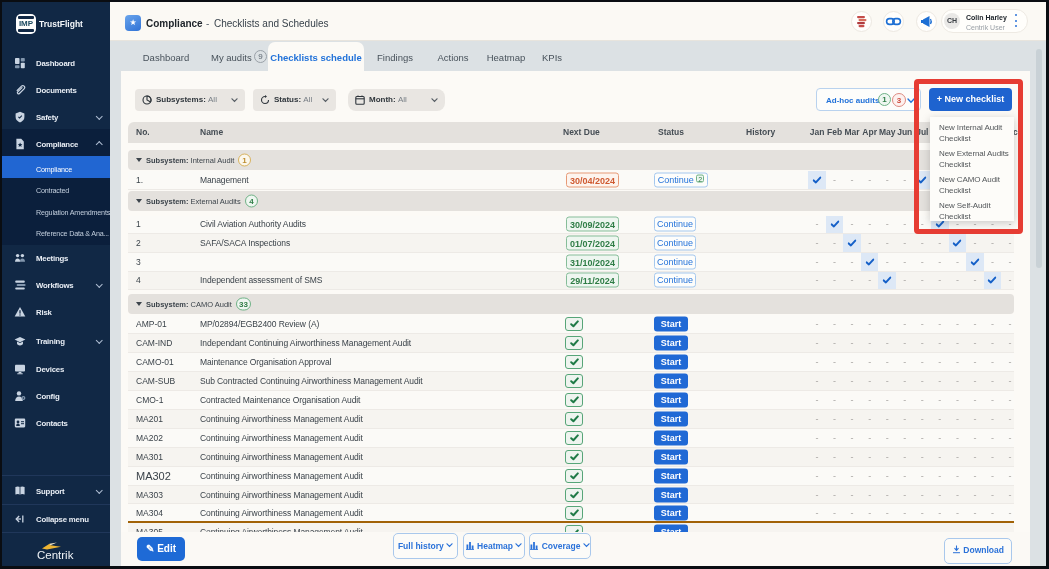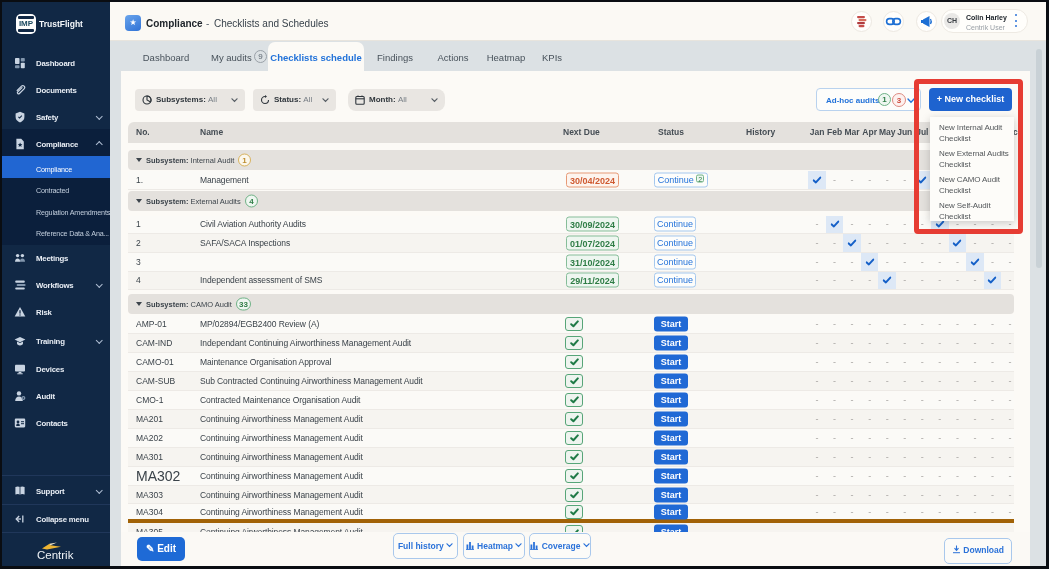--- a/index.html
+++ b/index.html
@@ -814,21 +814,21 @@
             <div style="position:absolute;left:50%;top:50%;transform:translate(-50%,-50%);font-size:9px;color:#a6a4a1;">-</div>
           </div>
           <div class="mcell" style="left:855.725px;width:17.55px;">
             <div style="position:absolute;left:50%;top:50%;transform:translate(-50%,-50%);font-size:9px;color:#a6a4a1;">-</div>
           </div>
           <div class="mcell" style="left:873.275px;width:17.55px;">
             <div style="position:absolute;left:50%;top:50%;transform:translate(-50%,-50%);font-size:9px;color:#a6a4a1;">-</div>
           </div>
         </div>
         <div class="row" style="top:464.6px;height:18.95px;background:#fbfaf7;border-bottom:1px solid #edeae6;">
-          <div style="position:absolute;left:8px;top:50%;transform:translateY(-50%);font-size:14px;color:#3b434a;">MA302</div>
+          <div style="position:absolute;left:8px;top:50%;transform:translateY(-50%);font-size:11px;color:#3b434a;">MA302</div>
           <div style="position:absolute;left:72px;top:50%;transform:translateY(-50%);font-size:8.5px;letter-spacing:-0.1px;color:#3b434a;white-space:nowrap;">Continuing Airworthiness Management Audit</div>
           <div class="chkbadge">
             <svg width="9" height="8" viewBox="0 0 9 8" style="display:block;margin:2.5px auto 0;">
               <path d="M1.2 4.2 L3.4 6.2 L7.8 1.4" stroke="#1e7a46" stroke-width="2" fill="none" stroke-linecap="round" stroke-linejoin="round"></path>
             </svg>
           </div>
           <div class="btn-start">Start</div>
           <div class="mcell" style="left:680.225px;width:17.55px;">
             <div style="position:absolute;left:50%;top:50%;transform:translate(-50%,-50%);font-size:9px;color:#a6a4a1;">-</div>
           </div>
@@ -905,21 +905,21 @@
           <div class="mcell" style="left:838.1750000000001px;width:17.55px;">
             <div style="position:absolute;left:50%;top:50%;transform:translate(-50%,-50%);font-size:9px;color:#a6a4a1;">-</div>
           </div>
           <div class="mcell" style="left:855.725px;width:17.55px;">
             <div style="position:absolute;left:50%;top:50%;transform:translate(-50%,-50%);font-size:9px;color:#a6a4a1;">-</div>
           </div>
           <div class="mcell" style="left:873.275px;width:17.55px;">
             <div style="position:absolute;left:50%;top:50%;transform:translate(-50%,-50%);font-size:9px;color:#a6a4a1;">-</div>
           </div>
         </div>
-        <div class="row" style="top:502.5px;height:18.95px;background:#fbfaf7;border-bottom:4px solid #a16207;">
+        <div class="row" style="top:502.5px;height:18.95px;background:#fbfaf7;border-bottom:2px solid #a16207;">
           <div style="position:absolute;left:8px;top:50%;transform:translateY(-50%);font-size:8.5px;color:#3b434a;">MA304</div>
           <div style="position:absolute;left:72px;top:50%;transform:translateY(-50%);font-size:8.5px;letter-spacing:-0.1px;color:#3b434a;white-space:nowrap;">Continuing Airworthiness Management Audit</div>
           <div class="chkbadge">
             <svg width="9" height="8" viewBox="0 0 9 8" style="display:block;margin:2.5px auto 0;">
               <path d="M1.2 4.2 L3.4 6.2 L7.8 1.4" stroke="#1e7a46" stroke-width="2" fill="none" stroke-linecap="round" stroke-linejoin="round"></path>
             </svg>
           </div>
           <div class="btn-start">Start</div>
           <div class="mcell" style="left:680.225px;width:17.55px;">
             <div style="position:absolute;left:50%;top:50%;transform:translate(-50%,-50%);font-size:9px;color:#a6a4a1;">-</div>
@@ -1129,21 +1129,21 @@
           </svg></span>
         <span class="lbl">Devices</span>
       </div>
     <div class="sitem" style="top:384px;">
         <span class="ic" id="ic-conf"><svg width="12" height="12" viewBox="0 0 12 12">
             <circle cx="5" cy="3.4" r="2.2" fill="#c9d4e2"></circle>
             <path d="M1.2 11 C1.2 8.2 2.8 6.6 5 6.6 C7.2 6.6 8.8 8.2 8.8 11 Z" fill="#c9d4e2"></path>
             <circle cx="9.4" cy="8" r="2" fill="#8296ad"></circle>
             <circle cx="9.4" cy="8" r="0.7" fill="#112845"></circle>
           </svg></span>
-        <span class="lbl">Audit</span>
+        <span class="lbl">Config</span>
       </div>
     <div class="sitem" style="top:411px;">
         <span class="ic" id="ic-cont"><svg width="12" height="12" viewBox="0 0 12 12">
             <rect x="0.8" y="1.6" width="10.4" height="8.8" rx="1.1" fill="#c9d4e2"></rect>
             <circle cx="4" cy="5" r="1.4" fill="#112845"></circle>
             <path d="M2.2 8.9 C2.2 7.3 3 6.6 4 6.6 C5 6.6 5.8 7.3 5.8 8.9 Z" fill="#112845"></path>
             <rect x="7" y="4.2" width="3" height="1" fill="#112845"></rect>
             <rect x="7" y="6.2" width="3" height="1" fill="#112845"></rect>
           </svg></span>
         <span class="lbl">Contacts</span>

